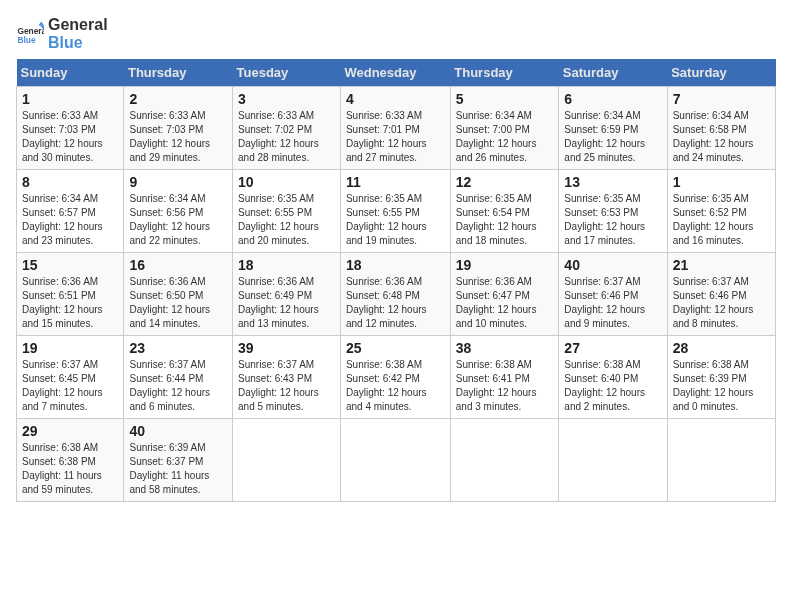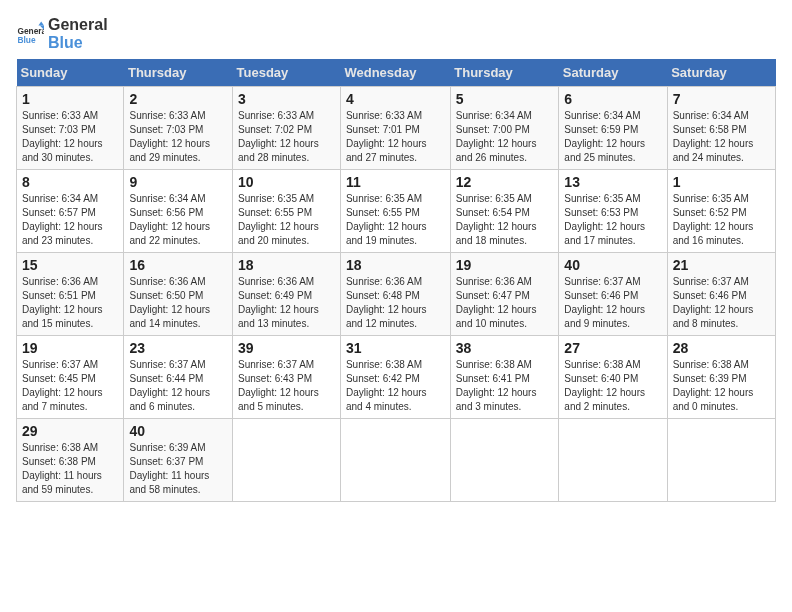--- a/index.html
+++ b/index.html
@@ -261,21 +261,21 @@
           Sunrise: 6:37 AM<br>Sunset: 6:44 PM<br>Daylight: 12 hours and 6 minutes.
         </div>
       </td>
         <td>
         <span class="day-num">39</span>
         <div class="day-info">
           Sunrise: 6:37 AM<br>Sunset: 6:43 PM<br>Daylight: 12 hours and 5 minutes.
         </div>
       </td>
         <td>
-        <span class="day-num">31</span>
+        <span class="day-num">25</span>
         <div class="day-info">
           Sunrise: 6:38 AM<br>Sunset: 6:42 PM<br>Daylight: 12 hours and 4 minutes.
         </div>
       </td>
         <td>
         <span class="day-num">38</span>
         <div class="day-info">
           Sunrise: 6:38 AM<br>Sunset: 6:41 PM<br>Daylight: 12 hours and 3 minutes.
         </div>
       </td>

